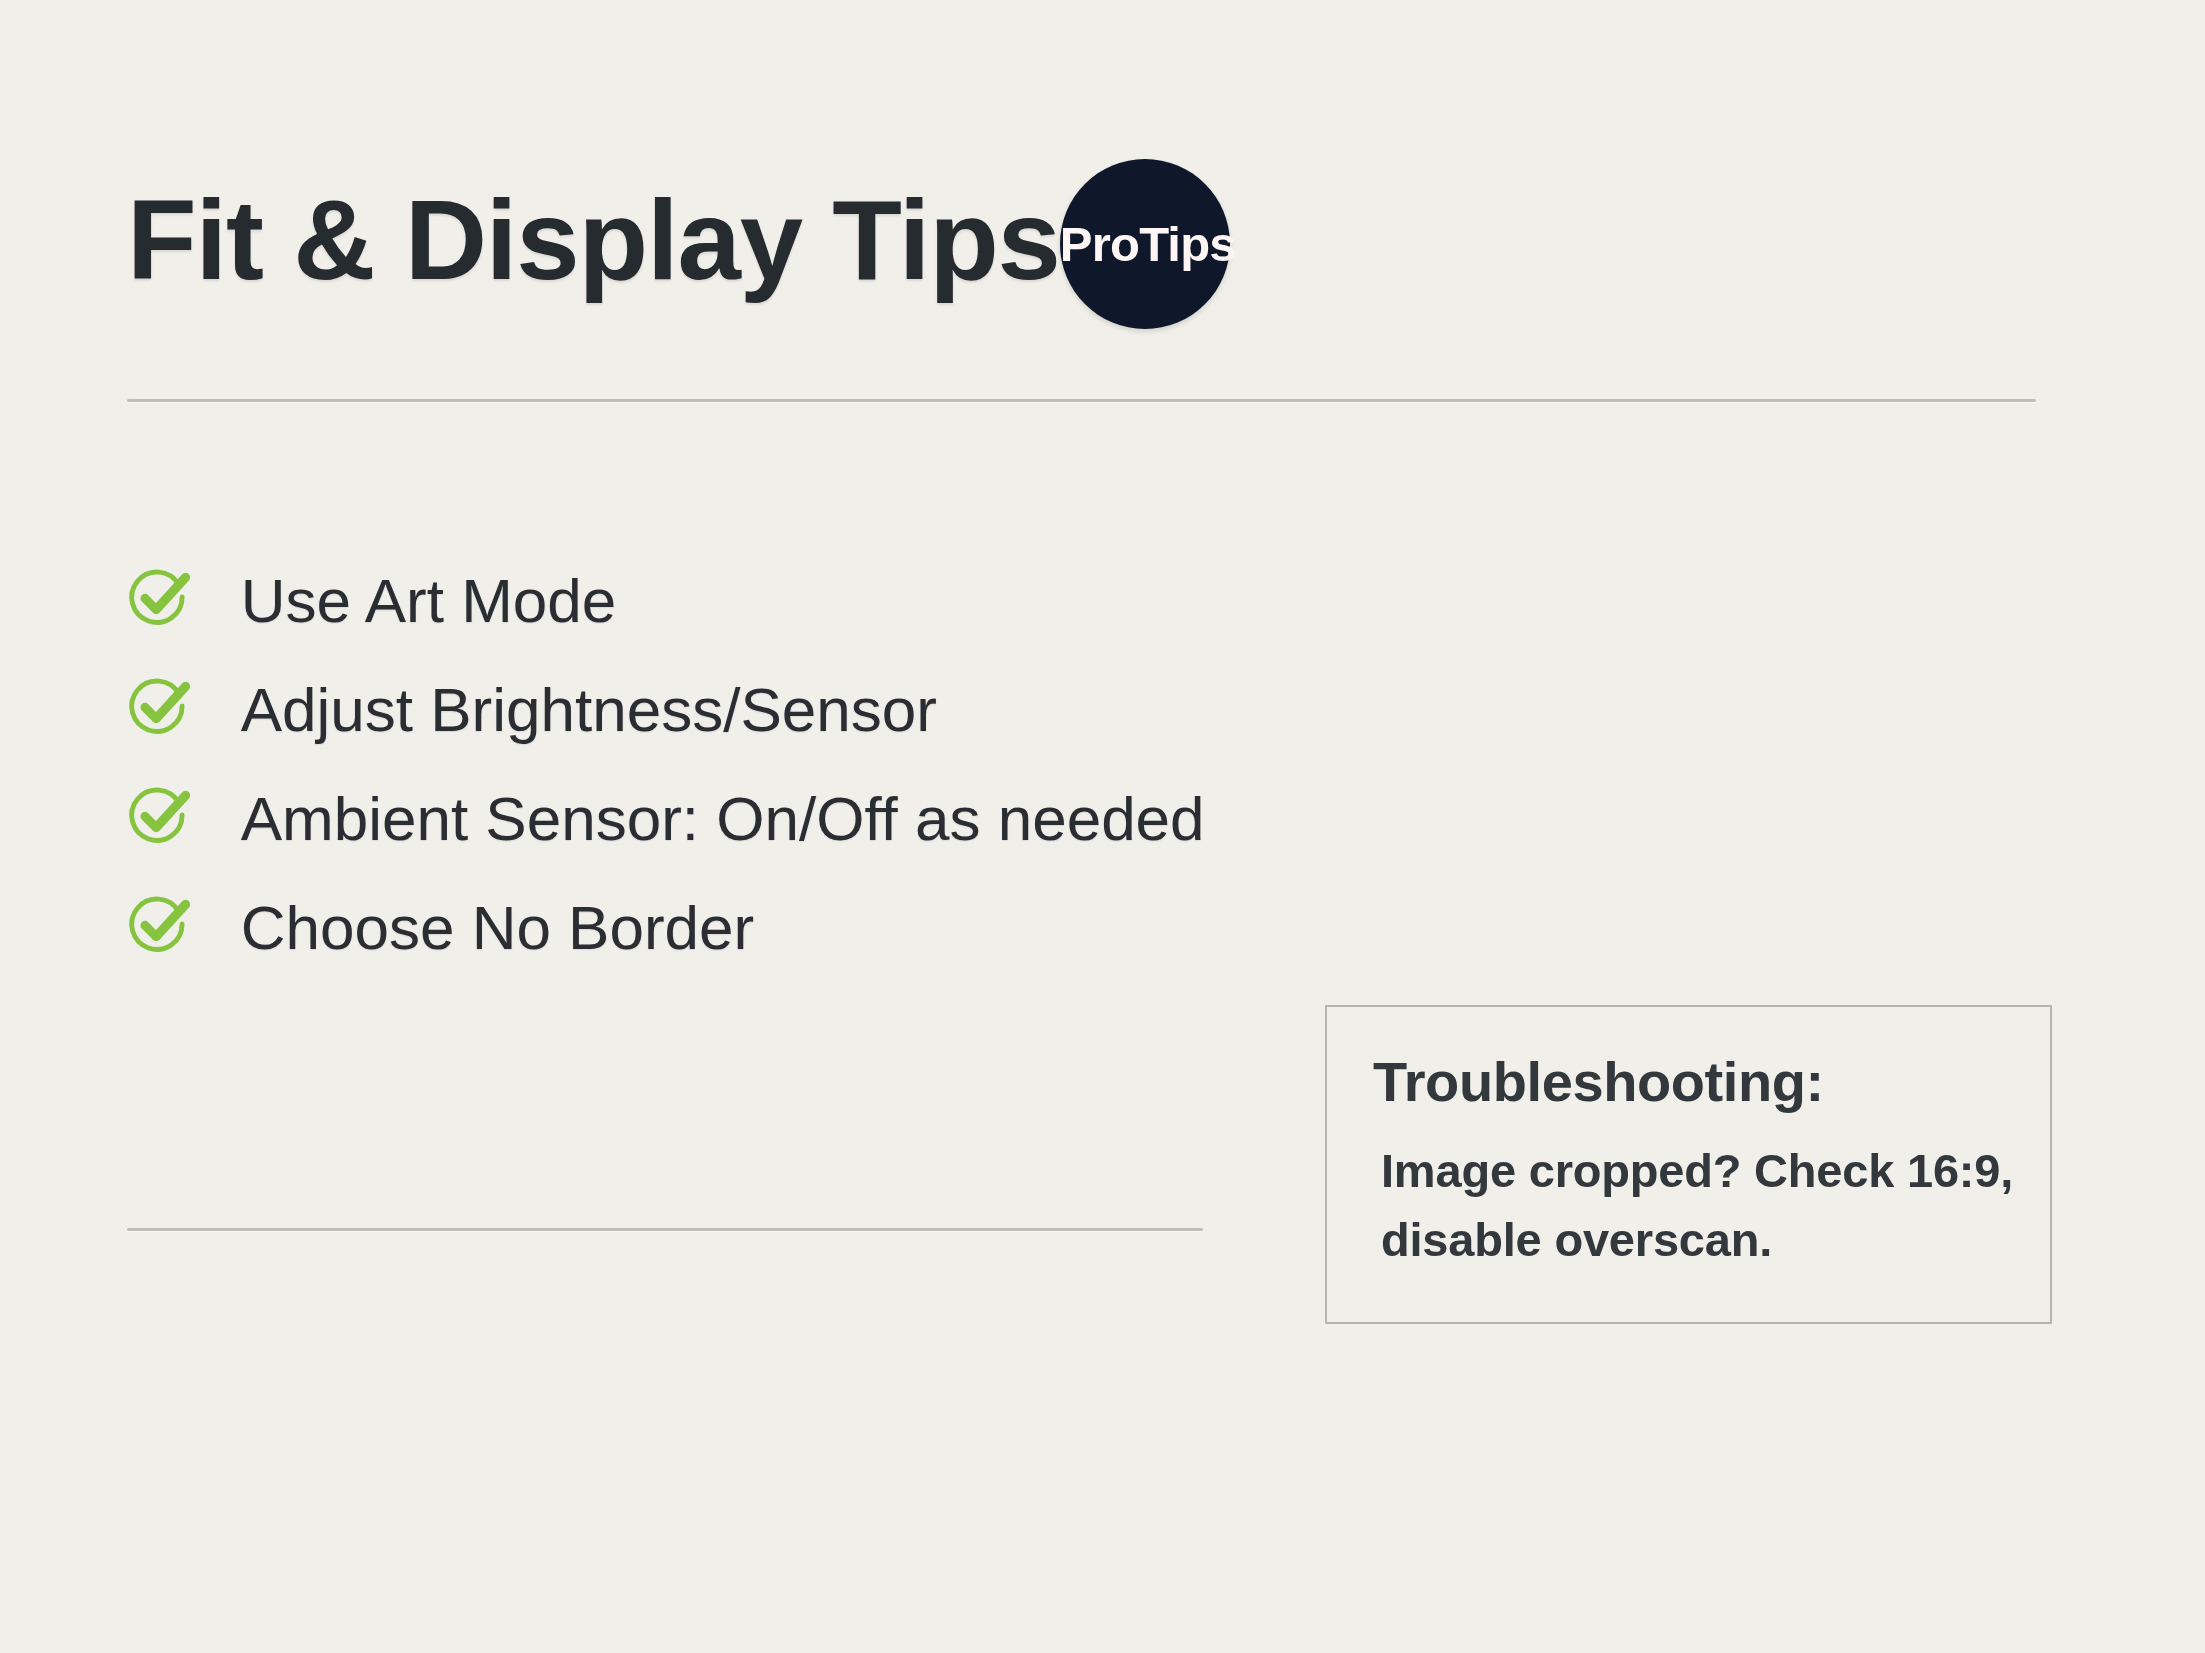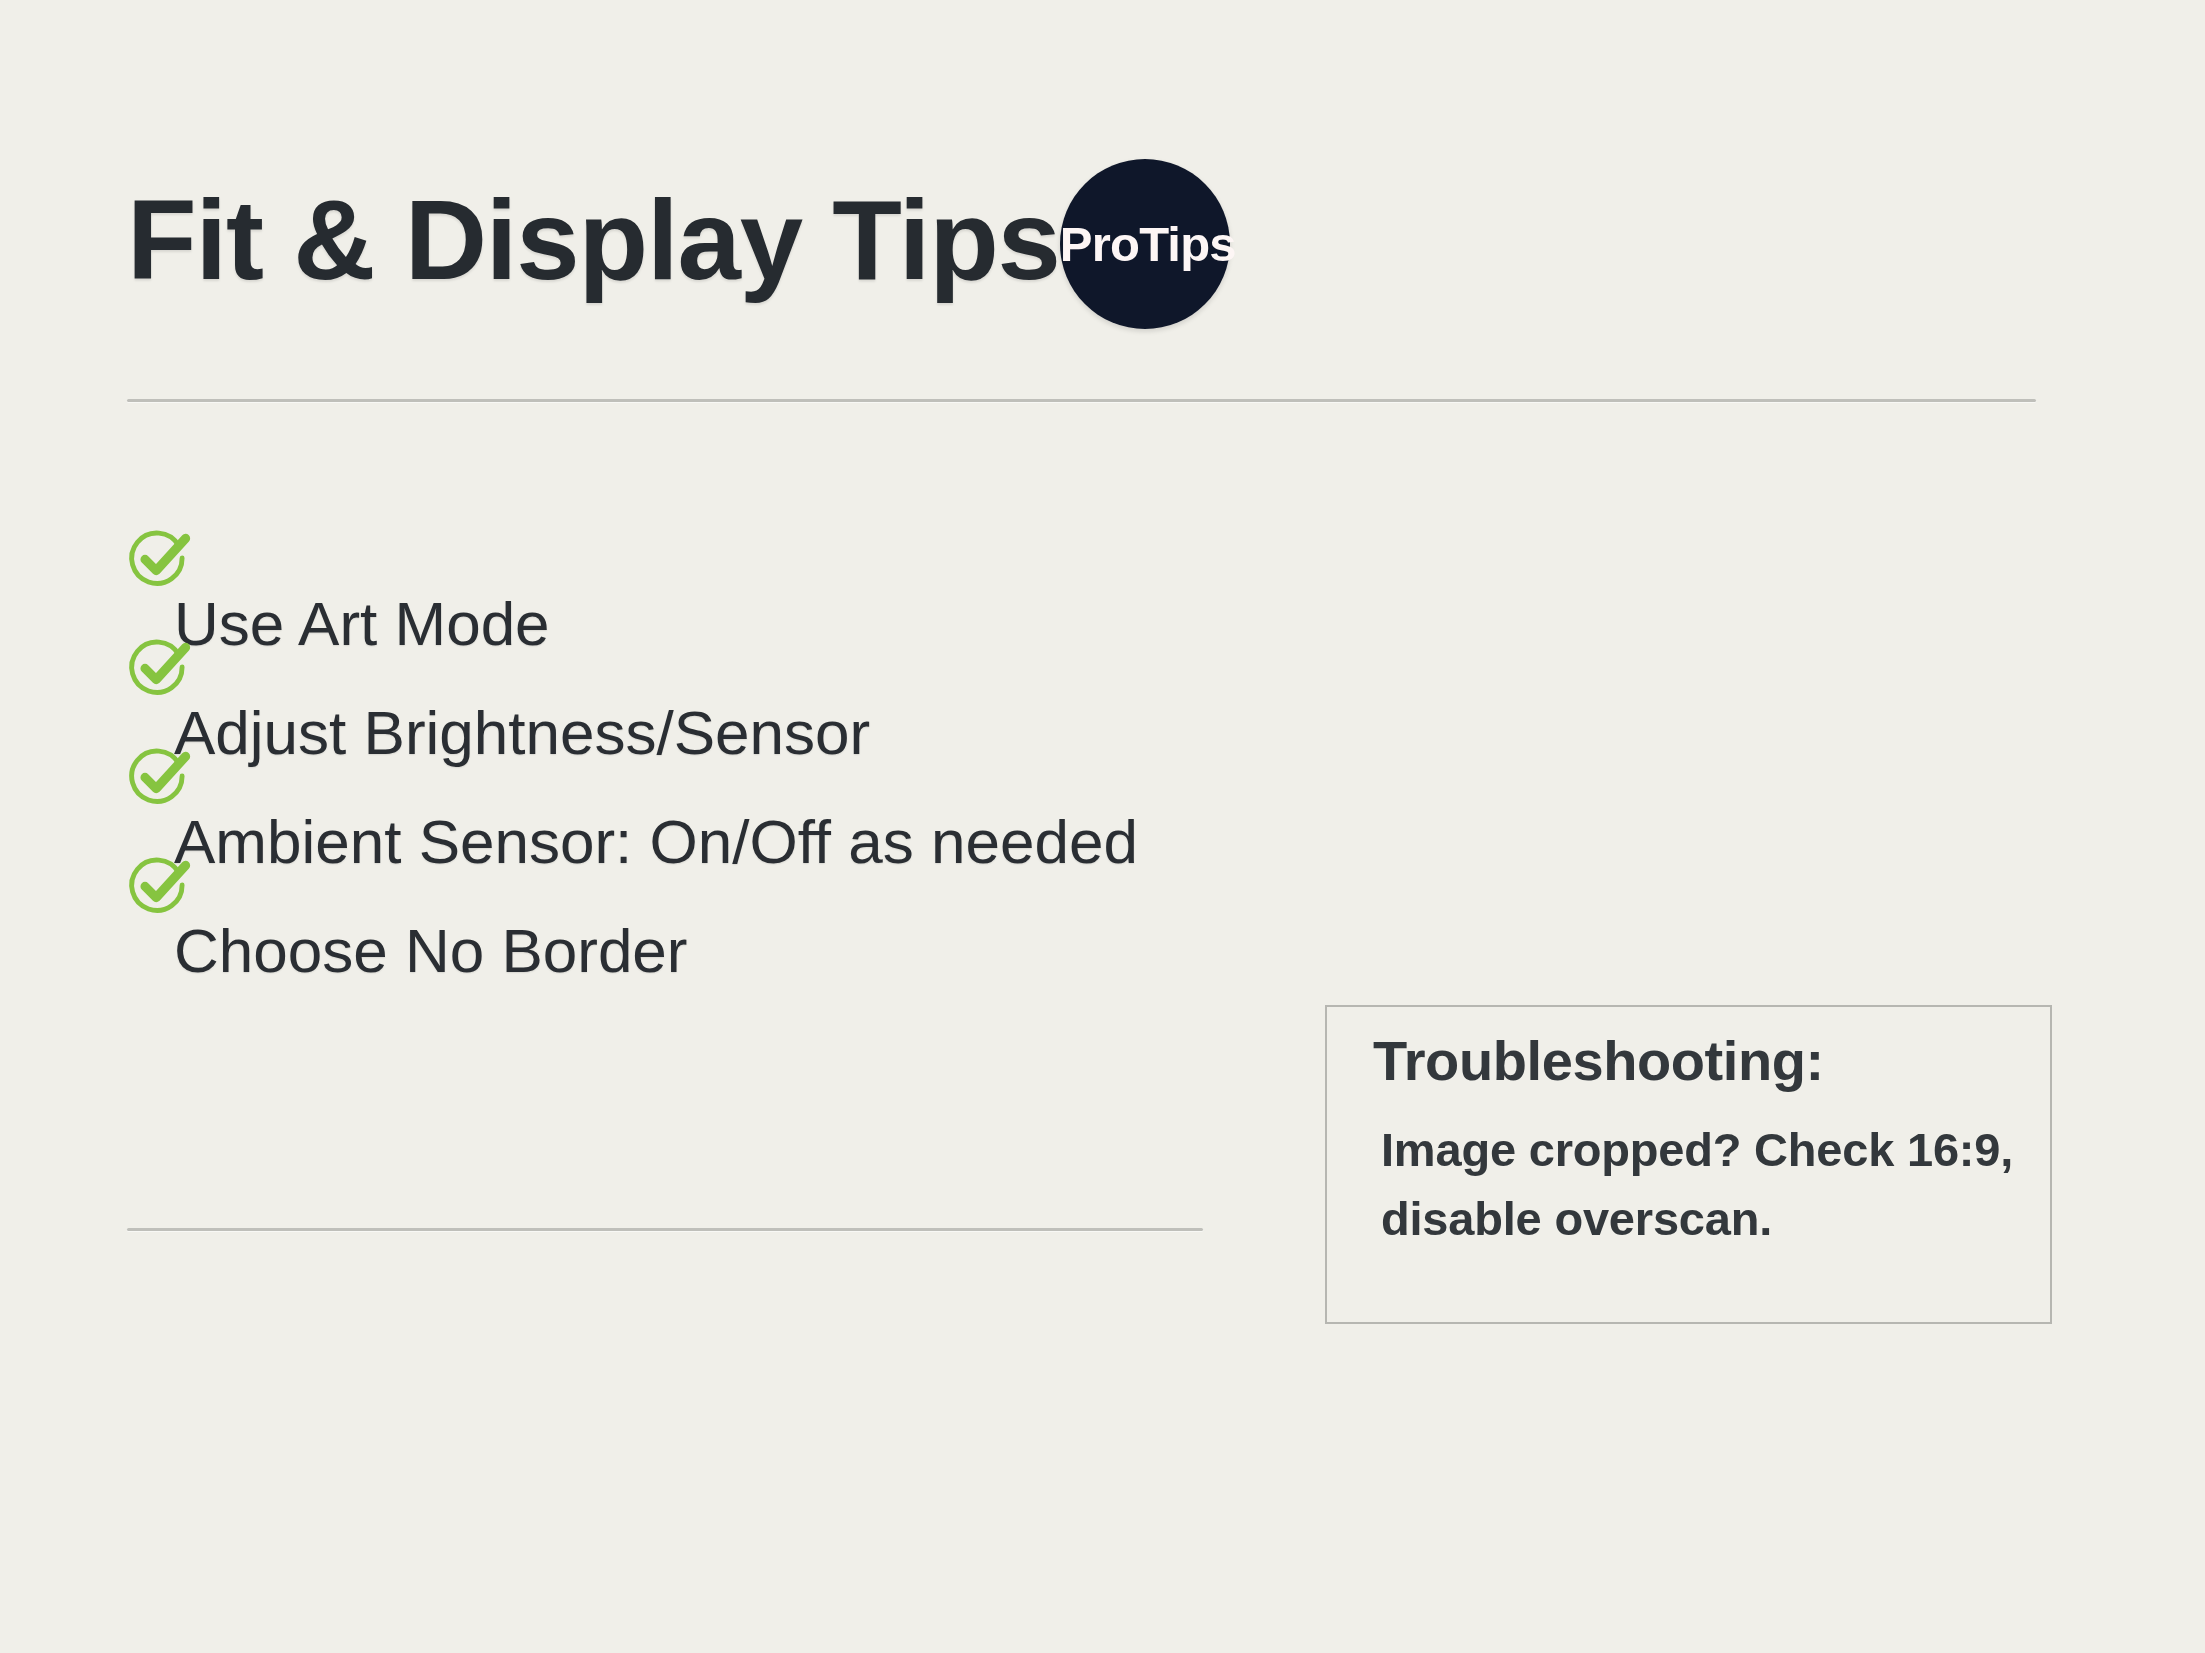--- a/index.html
+++ b/index.html
@@ -89,23 +89,22 @@
   .checklist {
     position: absolute;
     left: 127px;
     top: 523px;
     list-style: none;
     margin: 0;
     padding: 0;
   }
   .check-item {
     display: flex;
-    align-items: flex-start;
+    align-items: flex-end;
     height: 109px;
-    flex-direction: column;
   }
   .check-icon {
     width: 70px;
     height: 70px;
     flex: 0 0 auto;
     display: block;
     margin-left: -3.3px;
   }
   .check-label {
     font-family: "Liberation Sans", sans-serif;
@@ -121,21 +120,21 @@
   
   .trouble-card {
     position: absolute;
     left: 1325px;
     top: 1005px;
     width: 727px;
     height: 319px;
     box-sizing: border-box;
     border: 2.5px solid #b6b6b1;
     background: transparent;
-    padding: 26px 0 0 46px;
+    padding: 47px 0 0 46px;
   }
   .trouble-title {
     font-family: "Liberation Sans", sans-serif;
     font-weight: bold;
     font-size: 56px;
     letter-spacing: -0.4px;
     color: #33383c;
     line-height: 1;
     margin: 0 0 26px 0;
     white-space: nowrap;

